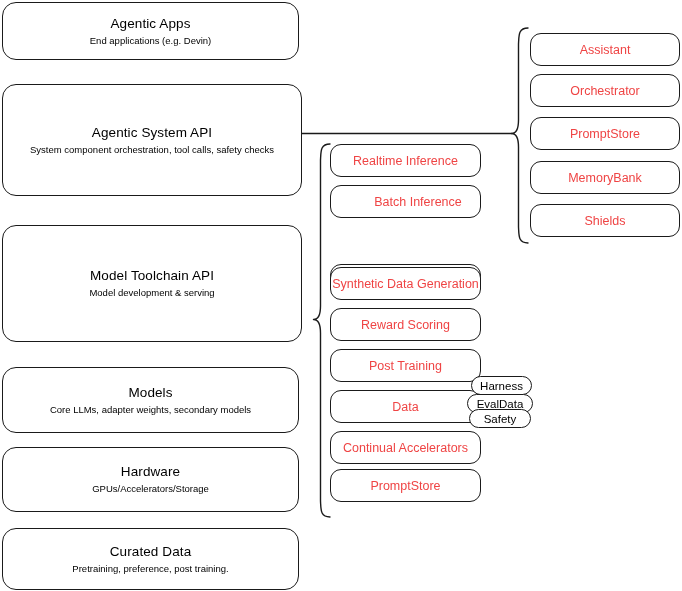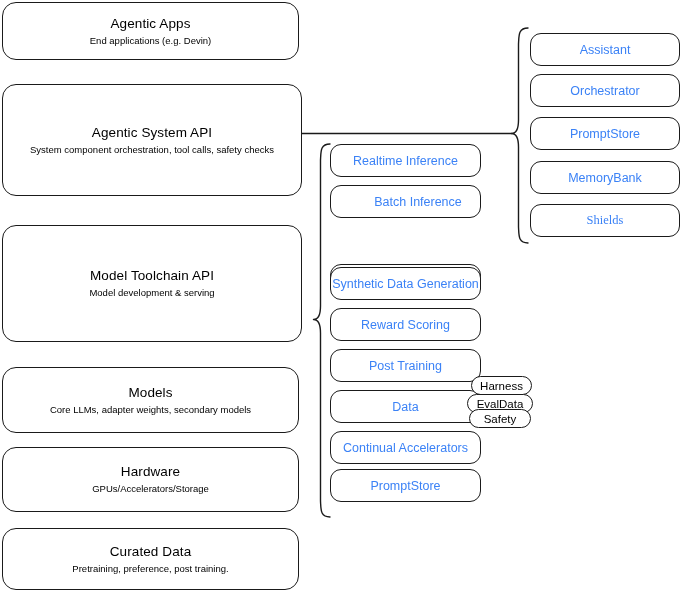--- a/index.html
+++ b/index.html
@@ -53,21 +53,21 @@
   .cap {
     position: absolute;
     box-sizing: border-box;
     border: 1.4px solid #1a1a1a;
     border-radius: 11px;
     background: #ffffff;
     display: flex;
     align-items: center;
     justify-content: center;
     font-size: 12.5px;
-    color: #3b82f6;
+    color: #ef4444;
     white-space: nowrap;
   }
 
   
   .pill {
     position: absolute;
     box-sizing: border-box;
     border: 1.4px solid #1a1a1a;
     border-radius: 999px;
     background: #ffffff;
@@ -179,15 +179,15 @@
   <div class="pill" style="left:469px; top:409px; width:62px; height:19px;">Safety</div>
 
   <div class="cap" style="left:530px; top:33px; width:150px; height:33px;">Assistant</div>
 
   <div class="cap" style="left:530px; top:74px; width:150px; height:33px;">Orchestrator</div>
 
   <div class="cap" style="left:530px; top:117px; width:150px; height:33px;">PromptStore</div>
 
   <div class="cap" style="left:530px; top:161px; width:150px; height:33px;">MemoryBank</div>
 
-  <div class="cap" style="left:530px; top:204px; width:150px; height:33px;font-family:Liberation Serif, serif;">Shields</div>
+  <div class="cap" style="left:530px; top:204px; width:150px; height:33px;">Shields</div>
 
 </div>
 
 </body></html>

